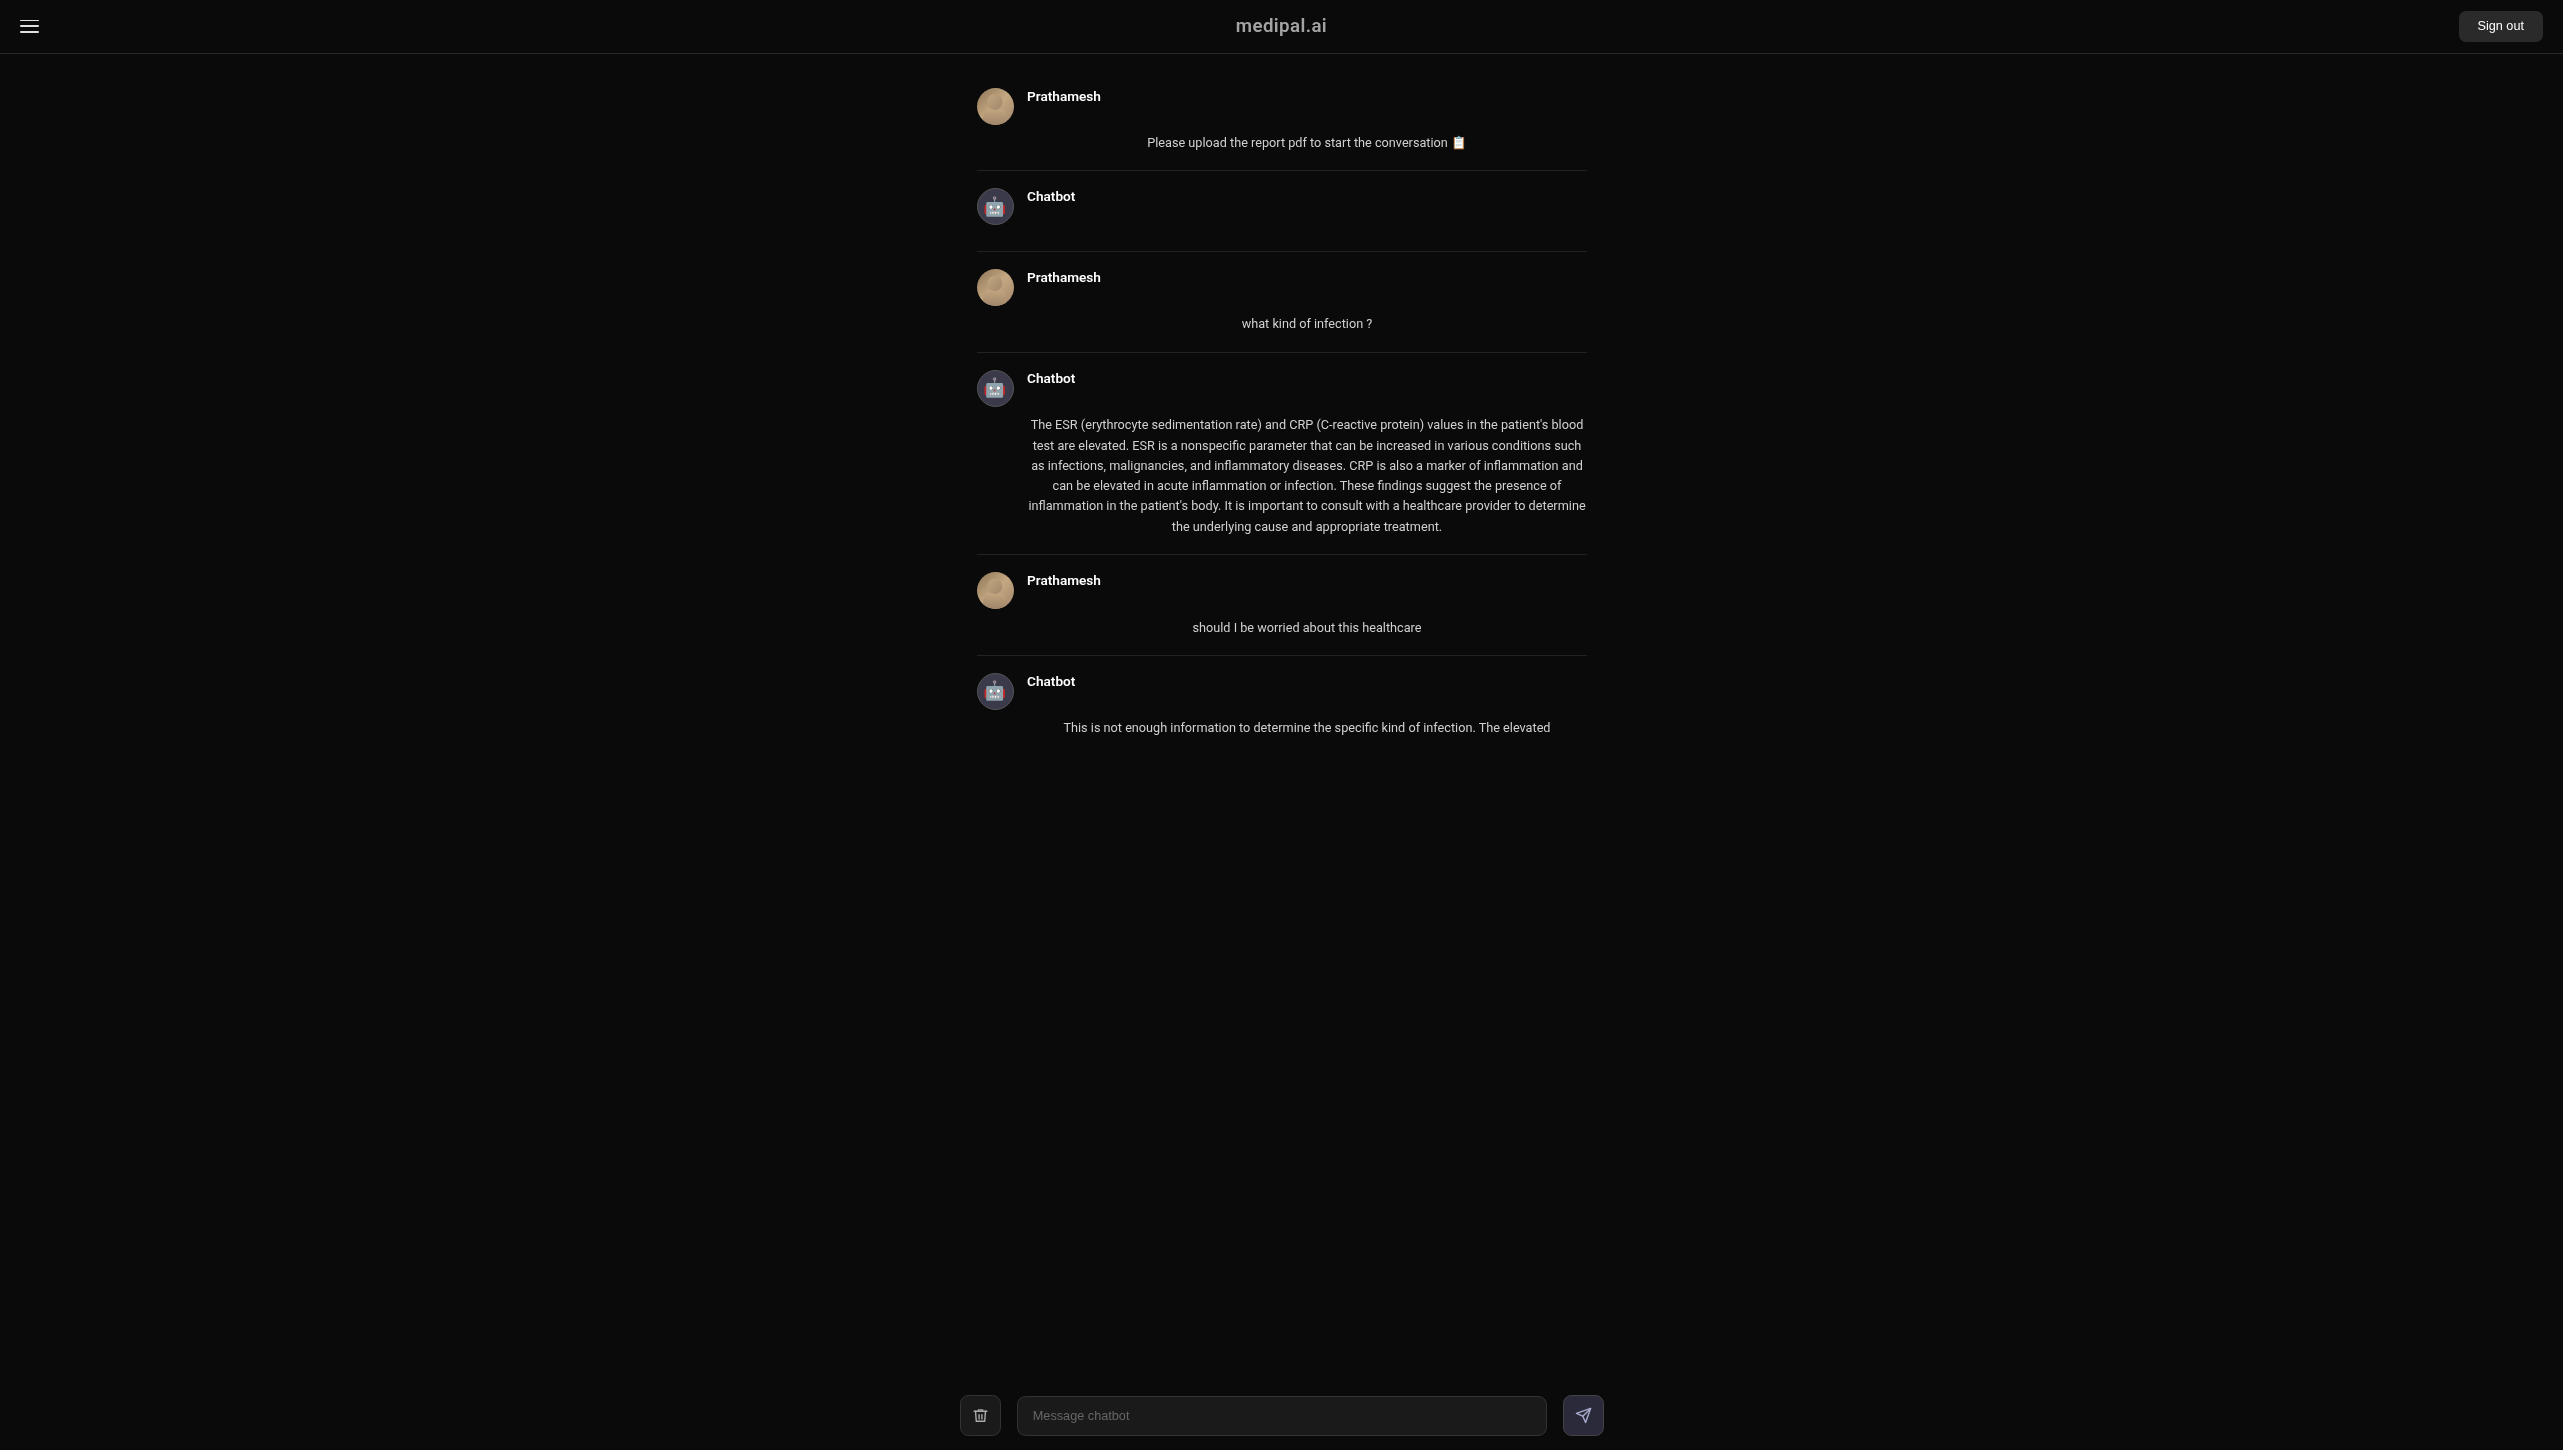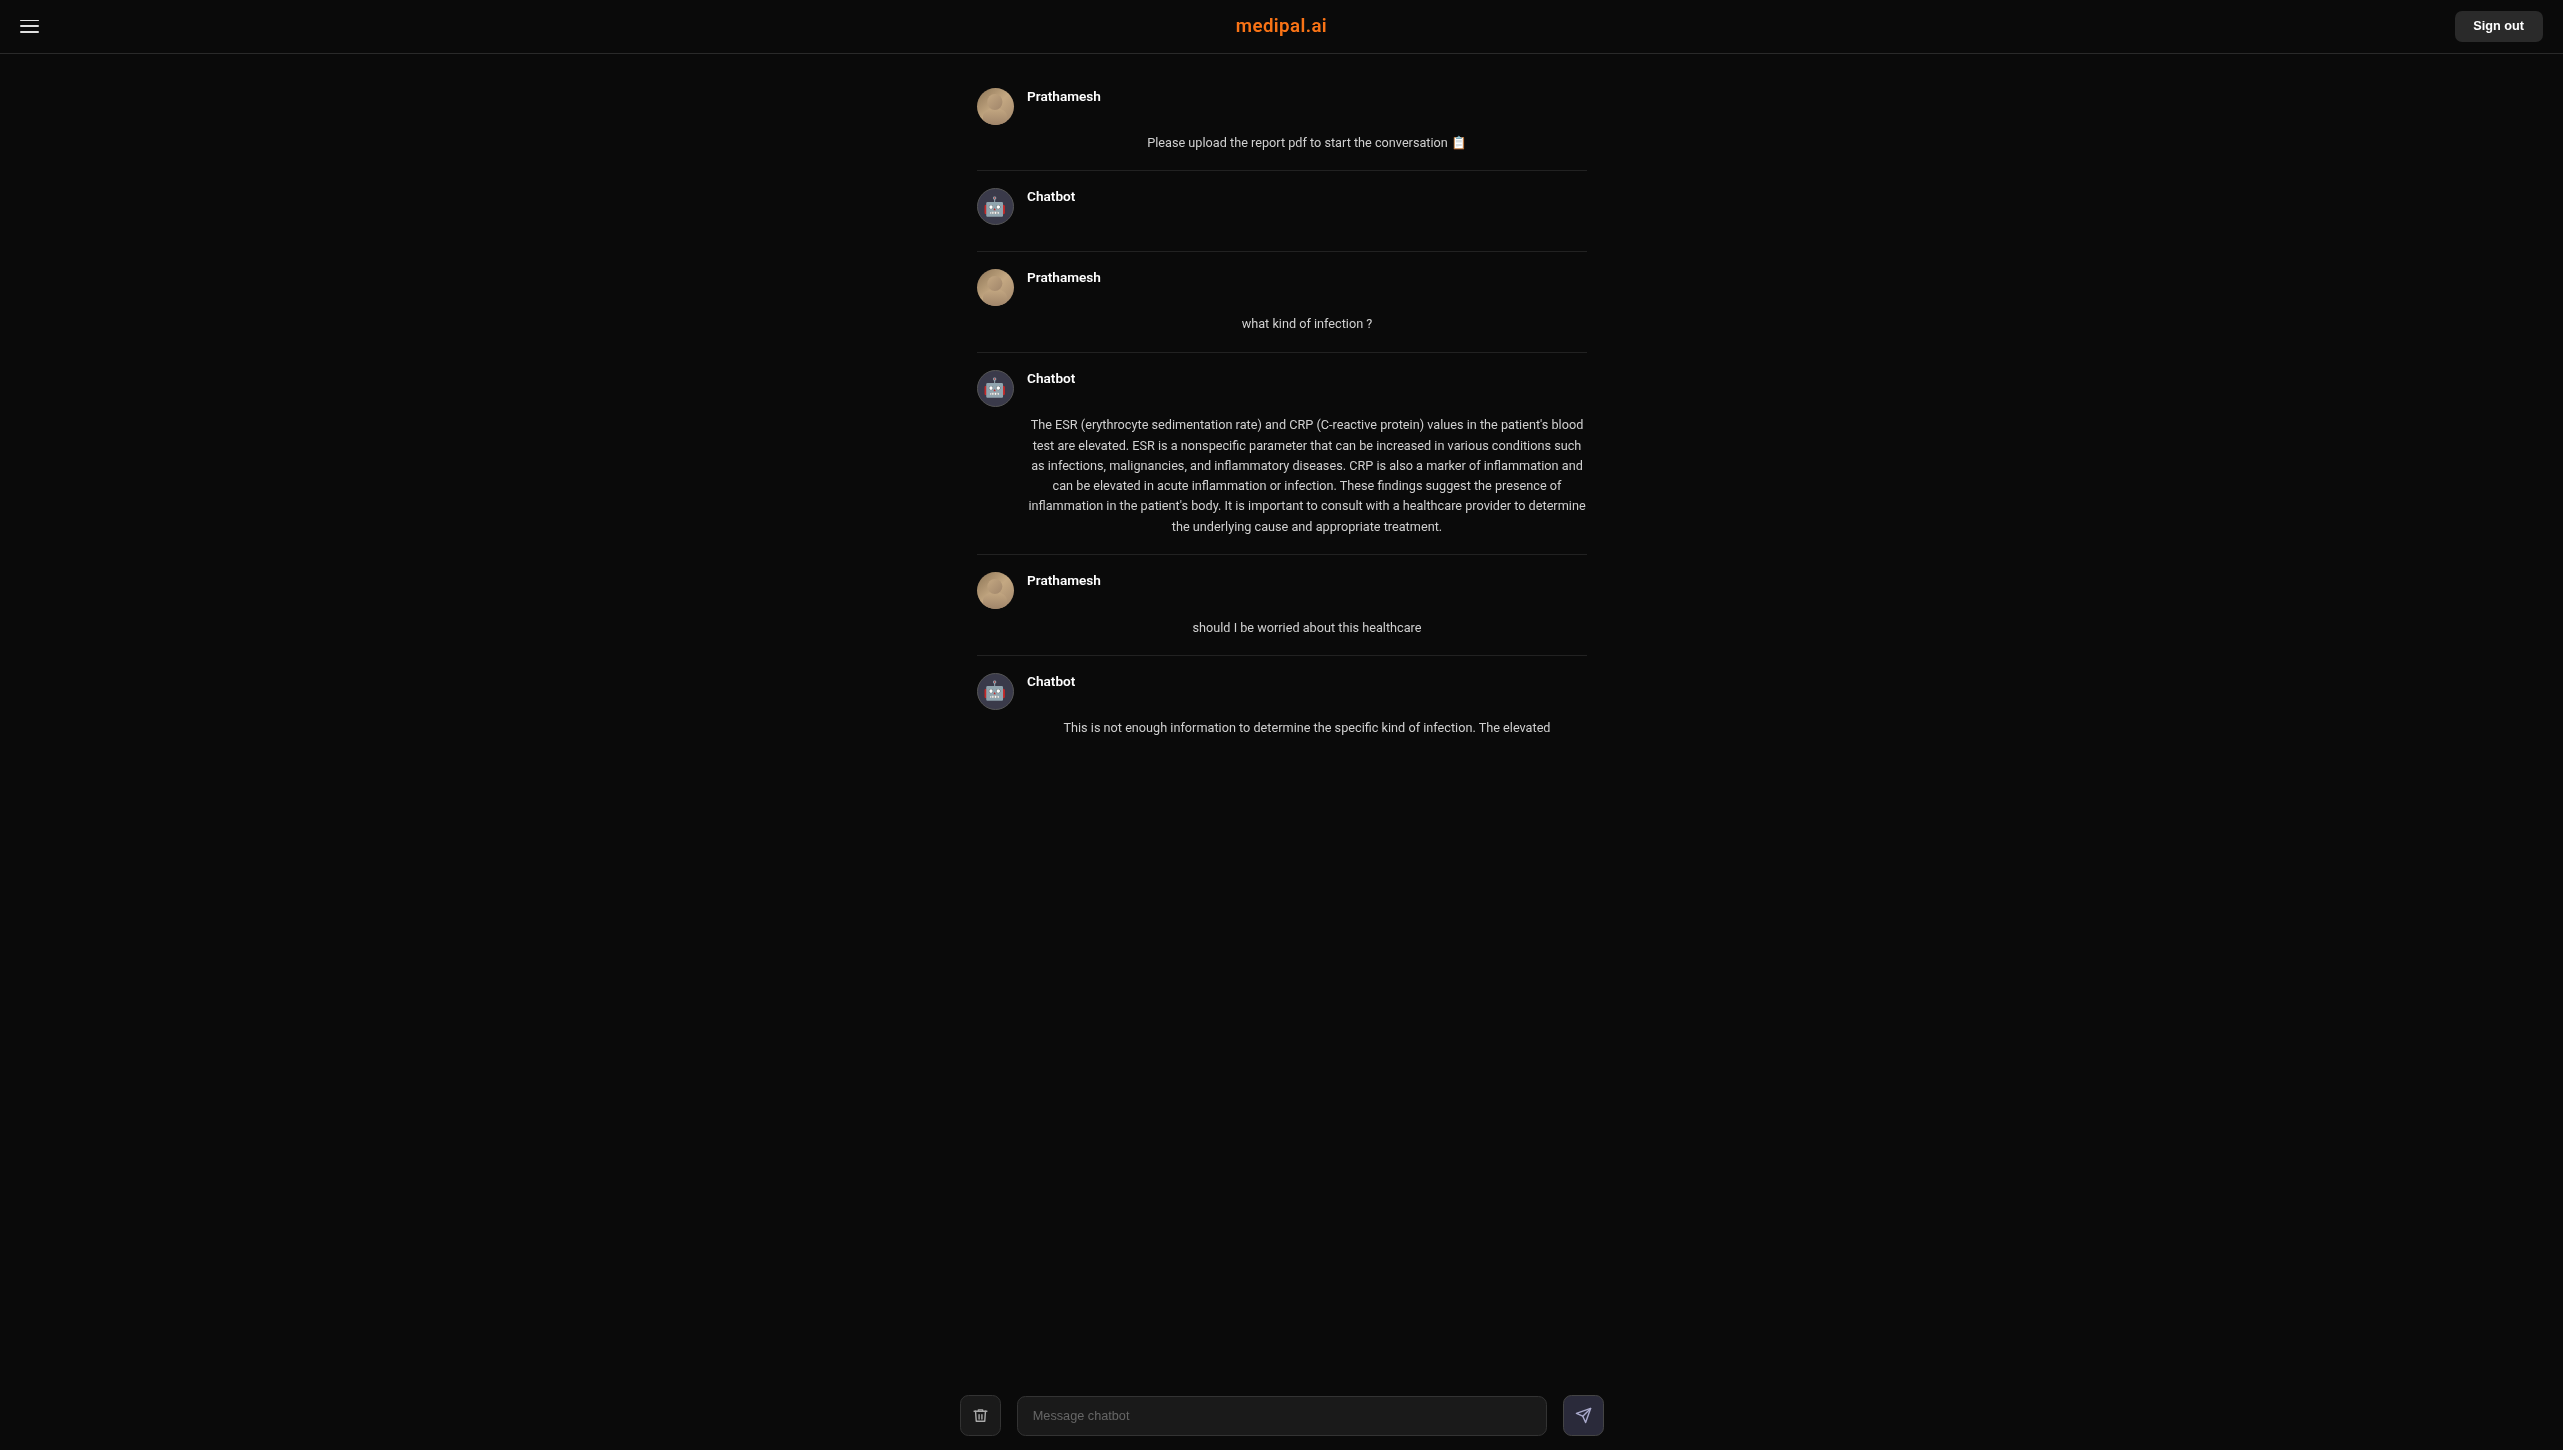--- a/index.html
+++ b/index.html
@@ -43,35 +43,35 @@
       display: block;
       width: 18.7px;
       height: 1.7px;
       background-color: #e0e0e0;
       border-radius: 1.7px;
     }
 
     .header-title {
       font-size: 18.7px;
       font-weight: 600;
-      color: #f97316;
+      color: #a3a3a3;
       letter-spacing: 0.4px;
     }
 
     .sign-out-btn {
       position: absolute;
       right: 20.3px;
       background-color: #2a2a2a;
       color: #ffffff;
       border: none;
       border-radius: 7px;
       padding: 8.5px 18.7px;
       font-size: 12.7px;
       cursor: pointer;
-      font-weight: 700;
+      font-weight: 400;
     }
 
     
     .chat-area {
       flex: 1;
       overflow-y: auto;
       padding: 17px 0;
     }
 
     .chat-area::-webkit-scrollbar {

